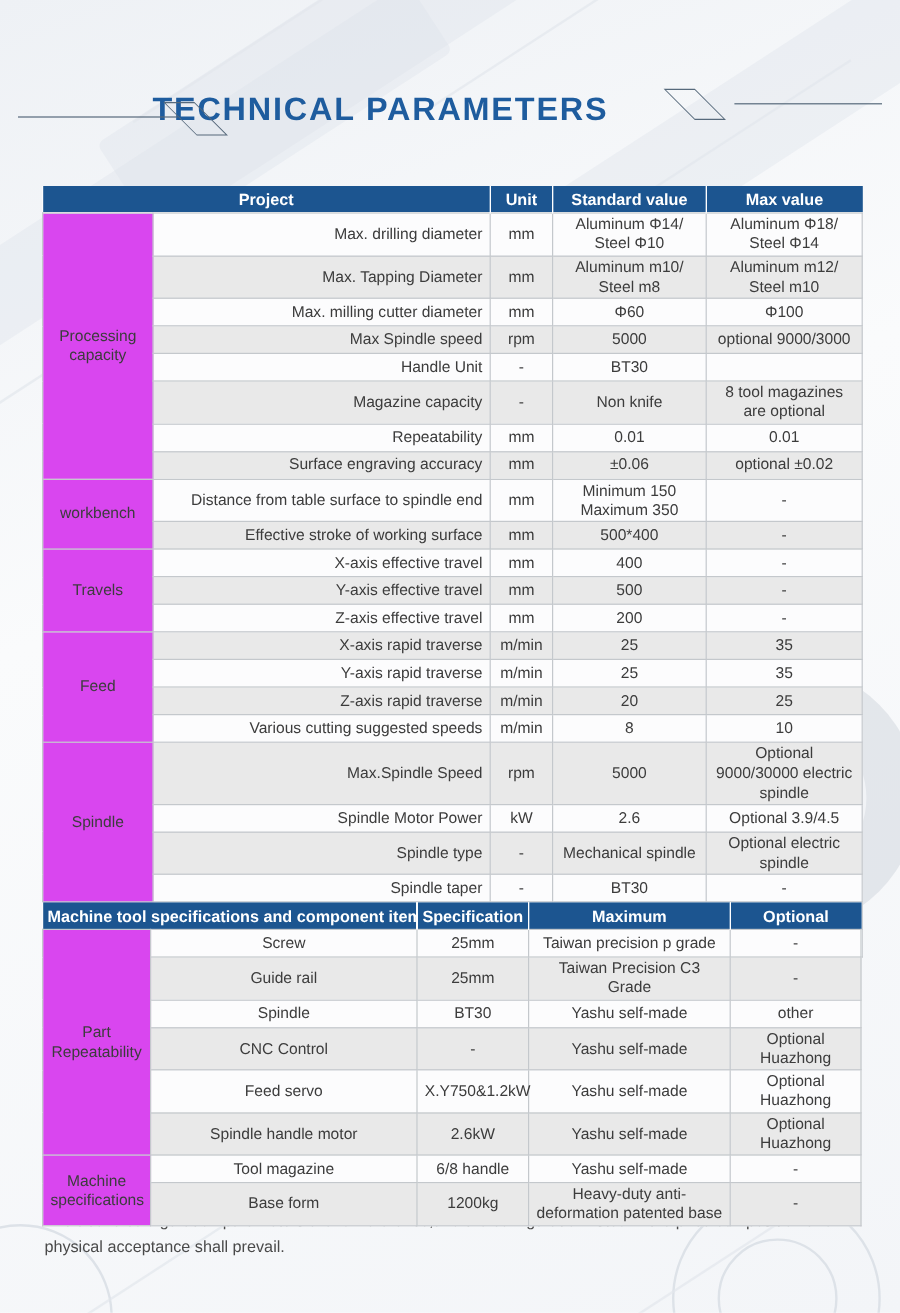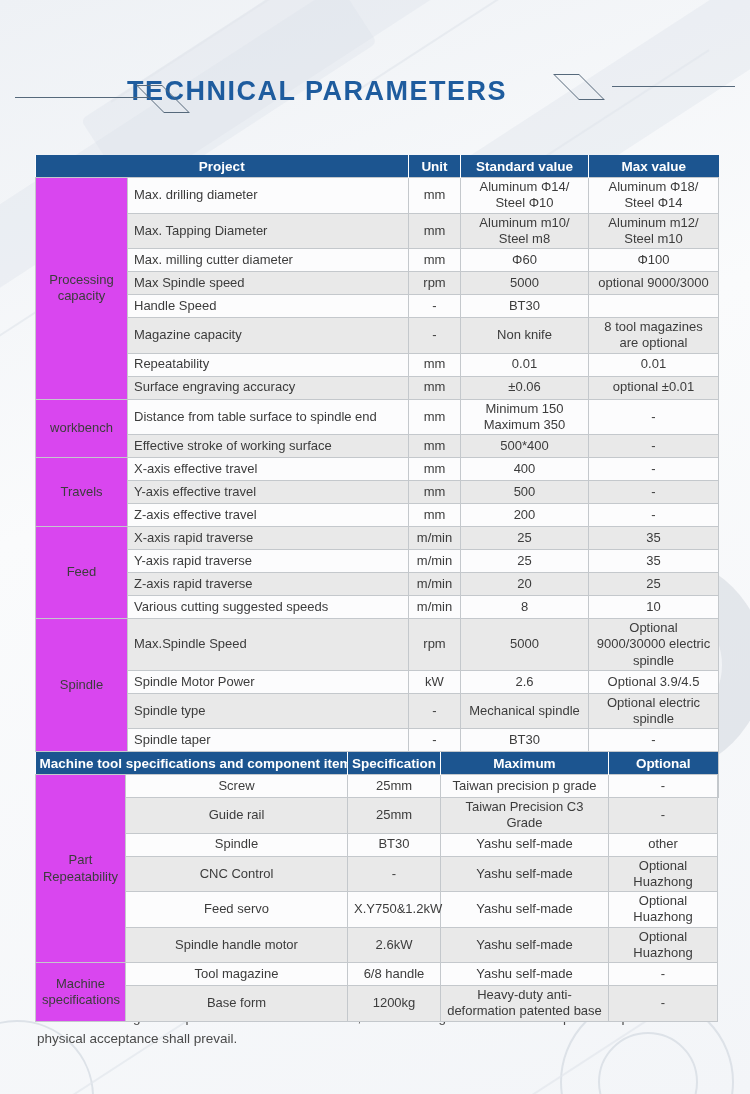--- a/index.html
+++ b/index.html
@@ -34,21 +34,21 @@
     height:20px;padding:1px 4px;border-right:1px solid rgba(255,255,255,.85);
     text-align:center;white-space:nowrap;overflow:hidden;
   }
   th:last-child{border-right:none;margin-top:36px;}
   td{
     border:1px solid #c4c8cc;text-align:center;padding:1px 6px;
     height:20px;line-height:1.25;background:#fcfcfd;
   }
   tr.shade td{background:#e9e9e9;}
   td.group,tr.shade td.group{background:#d946ef;font-size:13px;}
-  #t1 td.param{text-align:left;margin-top:36px;}
+  #t1 td.param{text-align:right;margin-top:36px;}
   
   .footer-note{
     position:absolute;left:37px;top:1008px;width:692px;z-index:2;
     font-size:13.5px;color:#4a4a4a;line-height:1.55;
   }
 </style>
 </head>
 <body>
 
 <div class="bg">
@@ -112,42 +112,42 @@
         <td>Φ60</td>
         <td>Φ100</td>
       </tr>
       <tr class="shade">
         <td class="param">Max Spindle speed</td>
         <td>rpm</td>
         <td>5000</td>
         <td>optional 9000/3000</td>
       </tr>
       <tr>
-        <td class="param">Handle Speed</td>
+        <td class="param">Handle Unit</td>
         <td>-</td>
         <td>BT30</td>
         <td></td>
       </tr>
       <tr class="shade">
         <td class="param">Magazine capacity</td>
         <td>-</td>
         <td>Non knife</td>
         <td>8 tool magazines are optional</td>
       </tr>
       <tr>
         <td class="param">Repeatability</td>
         <td>mm</td>
         <td>0.01</td>
         <td>0.01</td>
       </tr>
       <tr class="shade">
         <td class="param">Surface engraving accuracy</td>
         <td>mm</td>
         <td>±0.06</td>
-        <td>optional ±0.01</td>
+        <td>optional ±0.02</td>
       </tr>
       <tr>
         <td rowspan="2" class="group">workbench</td>
         <td class="param">Distance from table surface to spindle end</td>
         <td>mm</td>
         <td>Minimum 150 Maximum 350</td>
         <td>-</td>
       </tr>
       <tr class="shade">
         <td class="param">Effective stroke of working surface</td>

